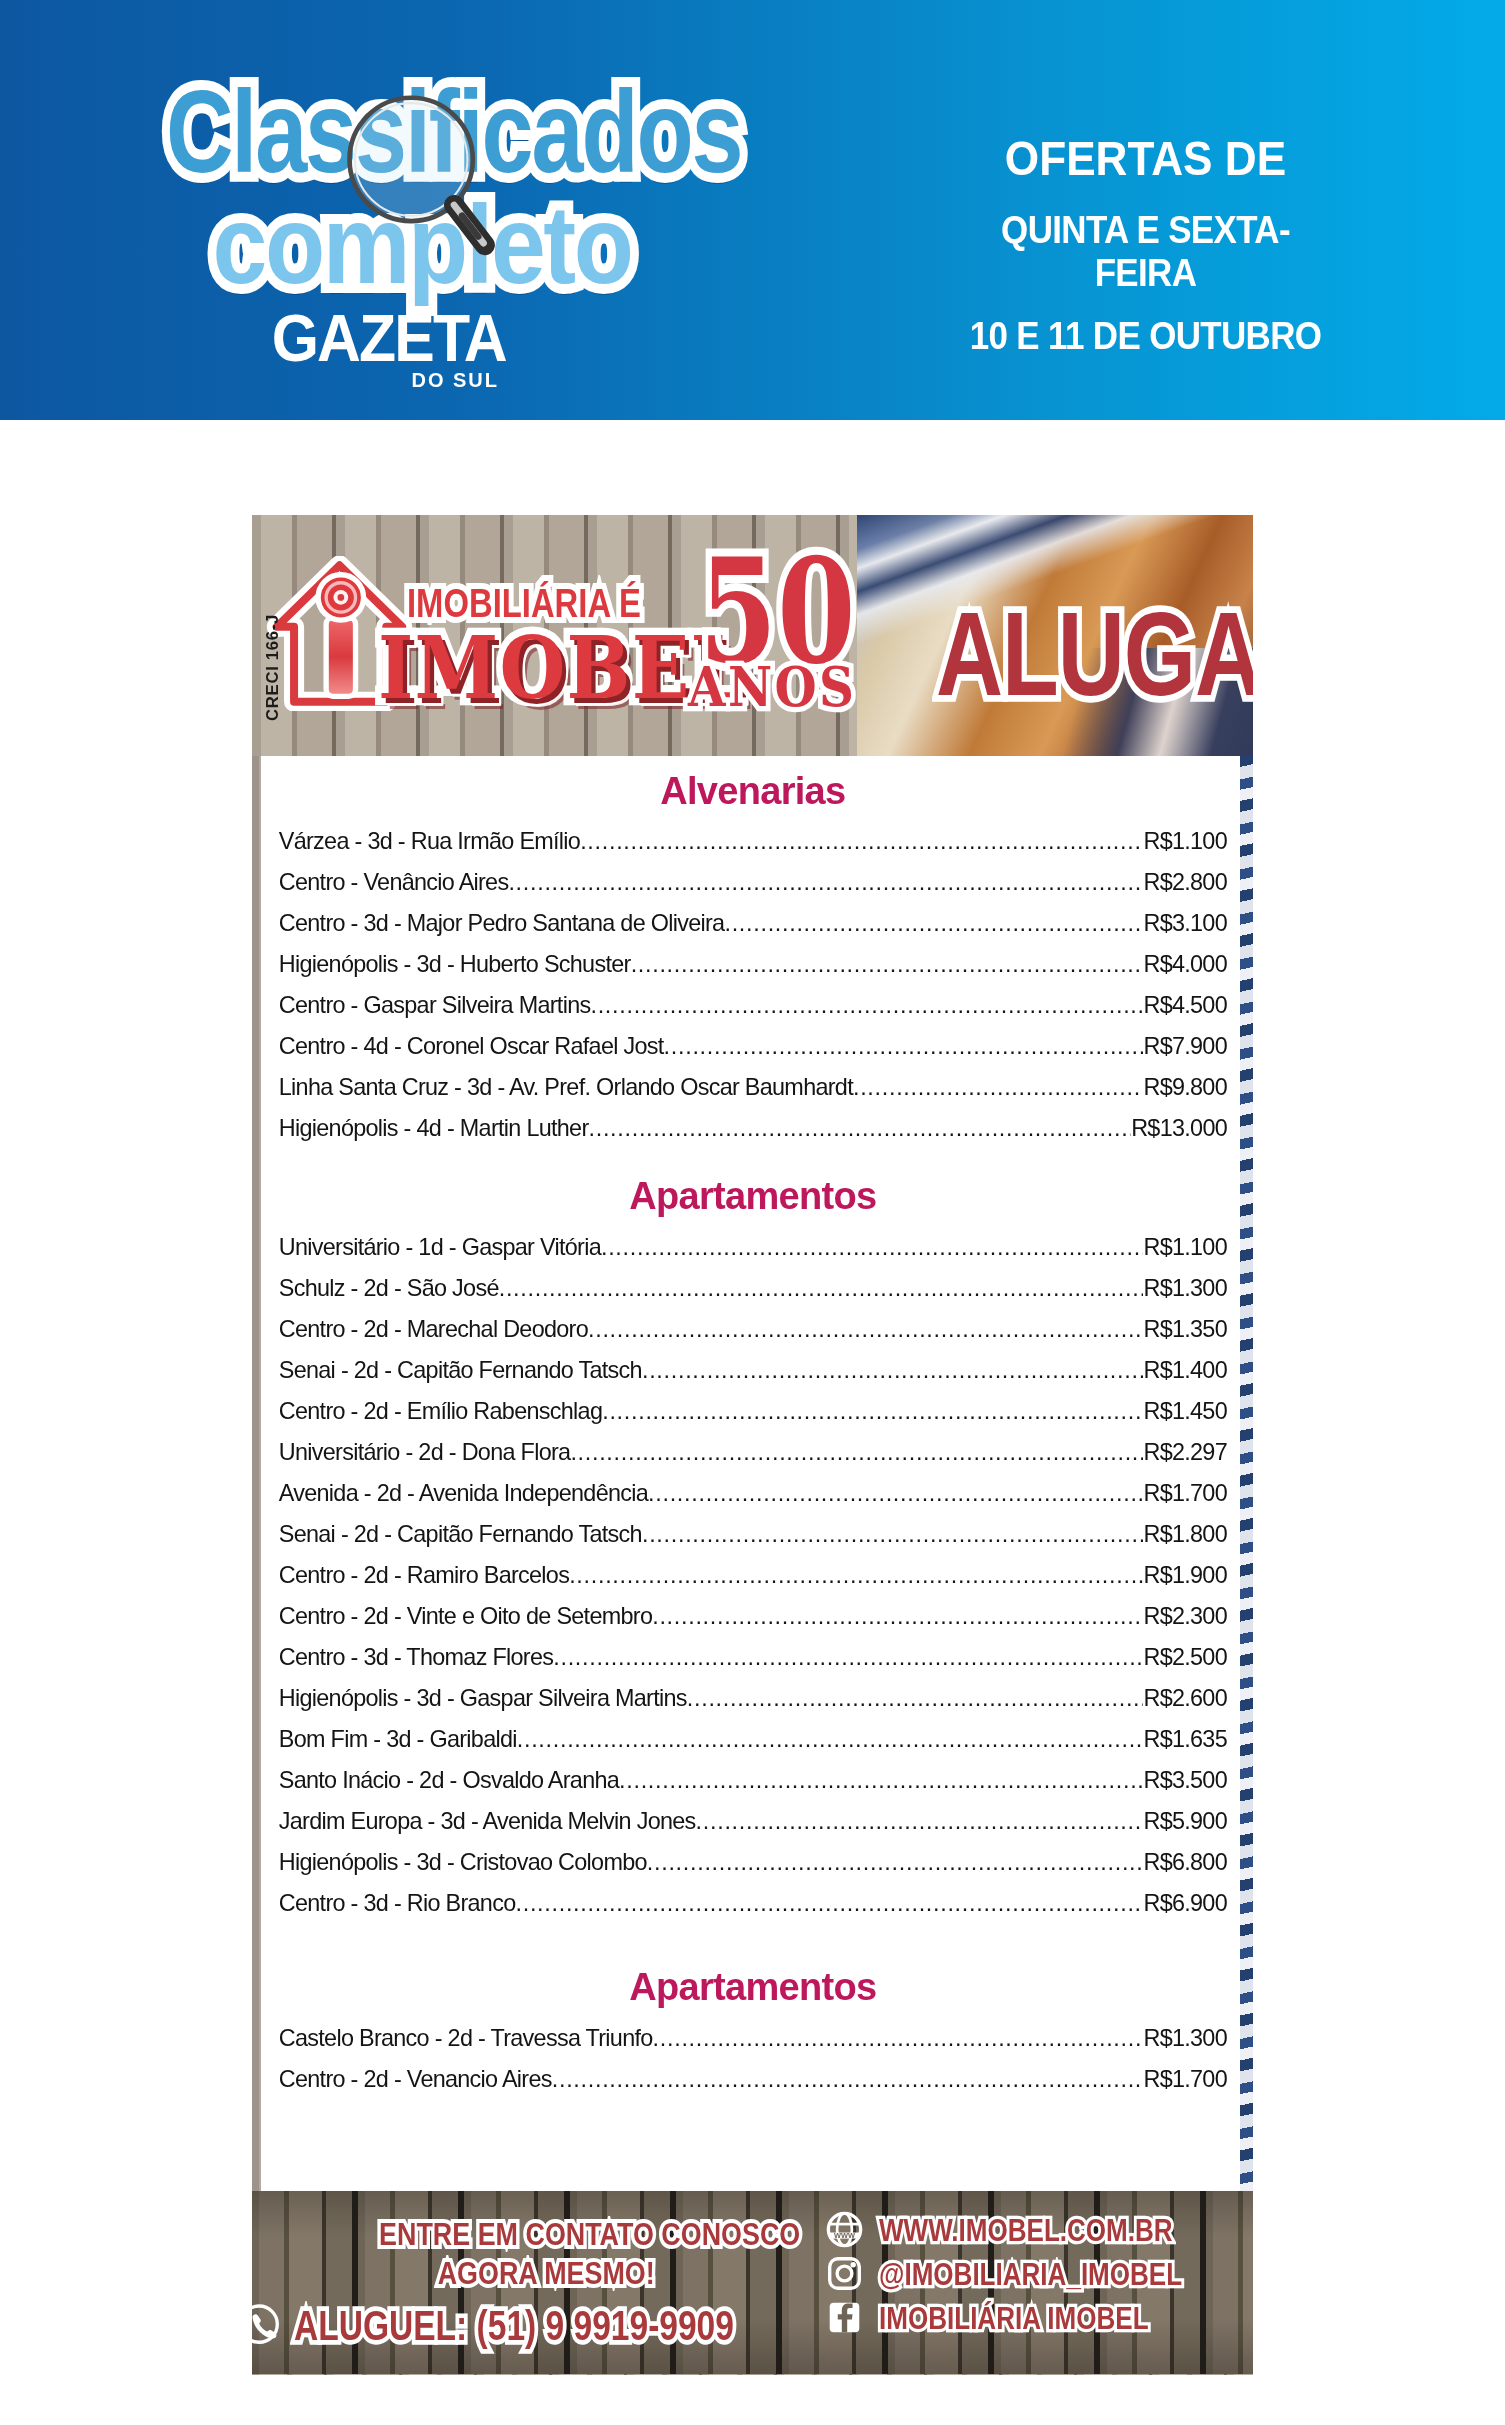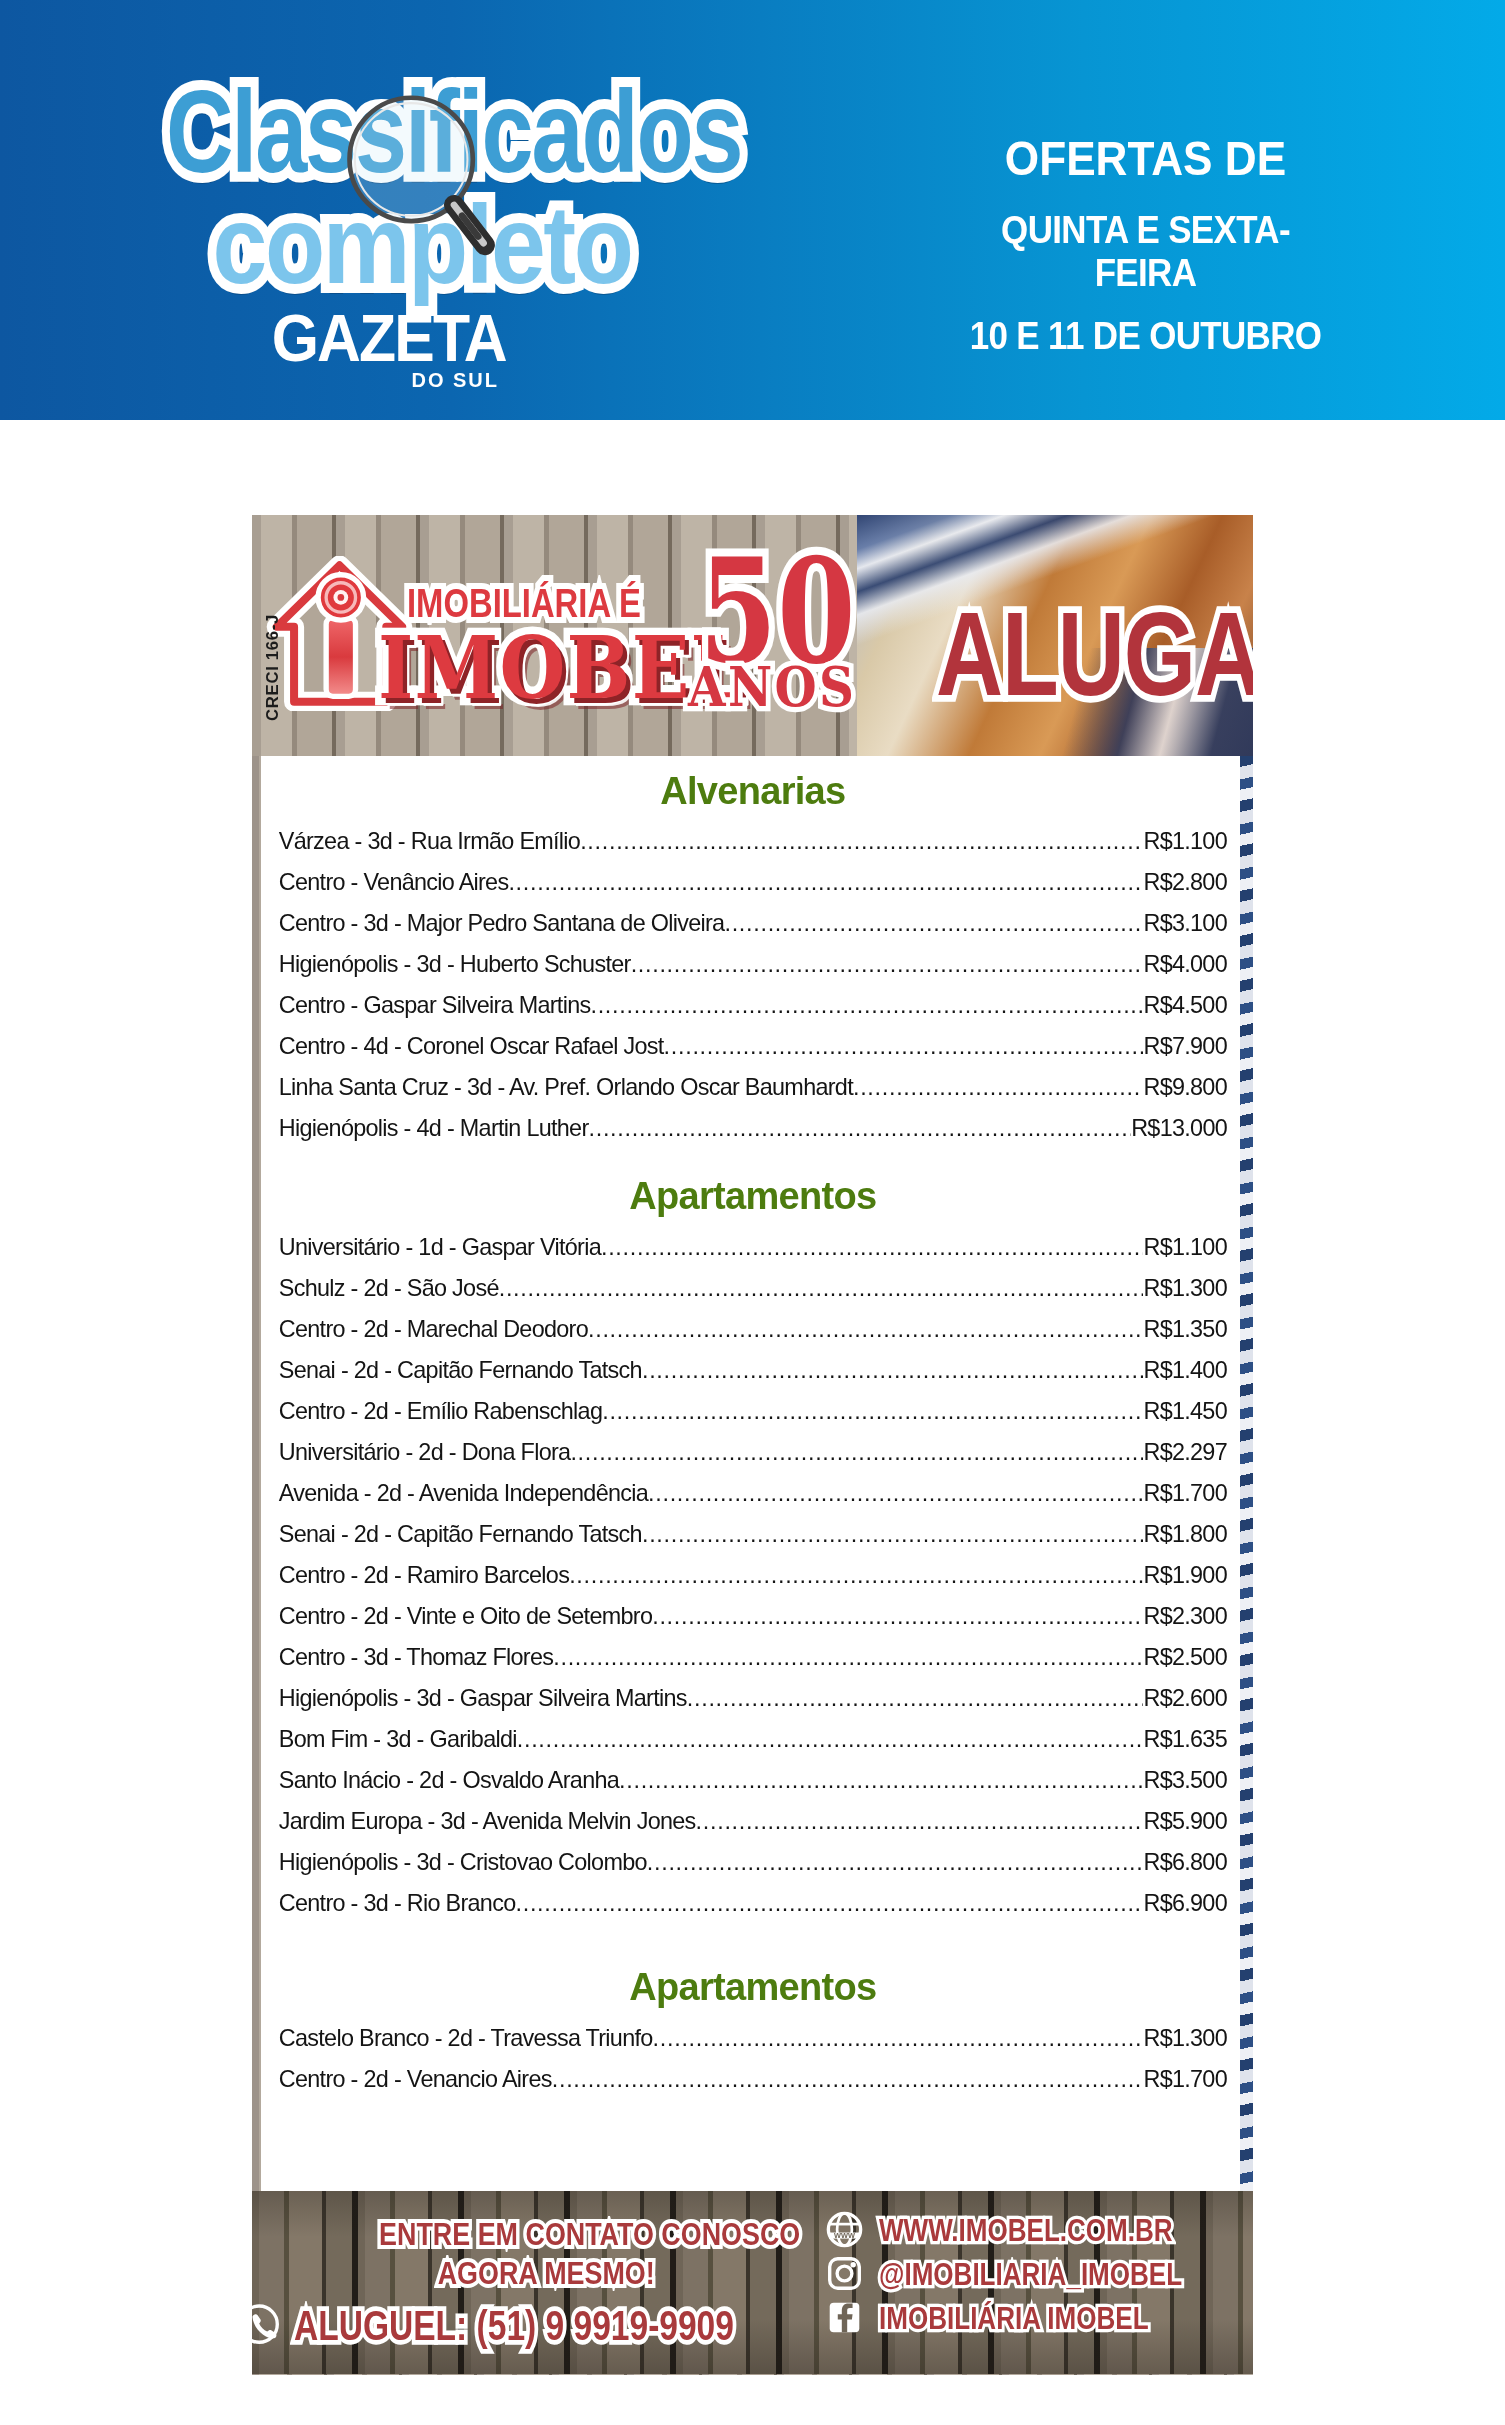--- a/index.html
+++ b/index.html
@@ -83,21 +83,21 @@
 
   
   .panel { position:absolute; left:9.4px; top:241px; width:979px; height:1436px; background:#ffffff;
         padding:10.7px 13.4px 0 17.4px; overflow:hidden; }
   .cloth-strip { position:absolute; right:0; top:241px; width:13.4px; height:1436px;
         background:repeating-linear-gradient(168deg,#24406f 0 10.7px,#dfe3ec 10.7px 23px,#2d4f85 23px 33px,#eef0f5 33px 44px); }
 
   .section { width:100%; }
   .section + .section { margin-top:23px; }
   .section.last { margin-top:39px; }
-  .section-title { text-align:center; font-size:38px; font-weight:bold; color:#4d7c0f;
+  .section-title { text-align:center; font-size:38px; font-weight:bold; color:#be185d;
         letter-spacing:-0.7px; line-height:48px; margin-bottom:6.7px; }
   .row { display:flex; align-items:flex-end; height:41px; font-size:23.4px; color:#141414; }
   .row .label { white-space:nowrap; letter-spacing:-0.7px; line-height:41px; }
   .row .dots { flex:1; overflow:hidden; white-space:nowrap; letter-spacing:0.7px; line-height:41px; }
   .row .dots::after { content:"....................................................................................................................................................................................................."; }
   .row .price { white-space:nowrap; letter-spacing:-0.7px; line-height:41px; }
 
   
   .ad-footer { position:absolute; left:0; top:1676px; width:1001px; height:183px; overflow:hidden;
         background:

